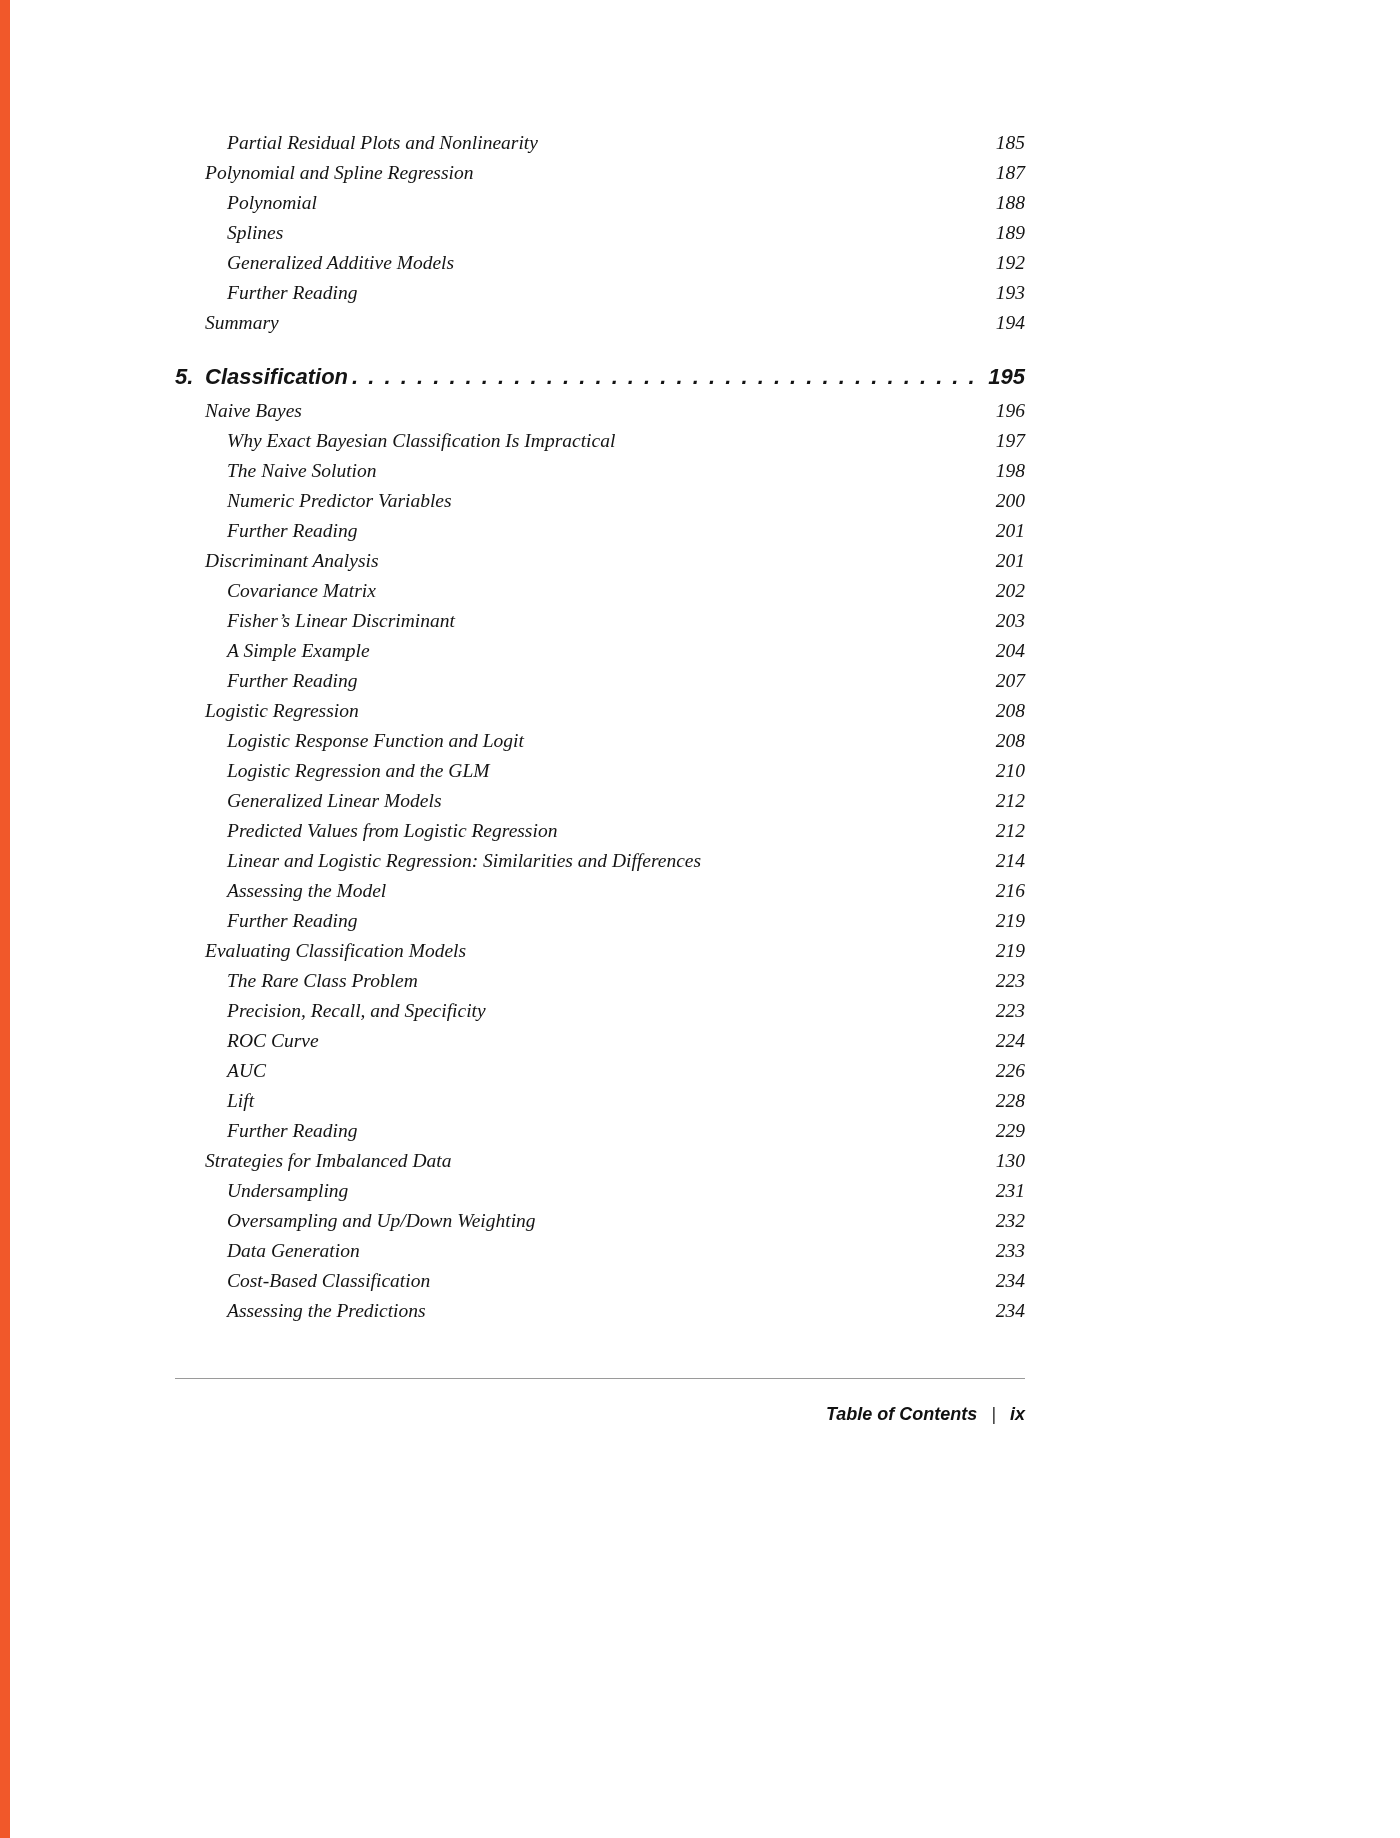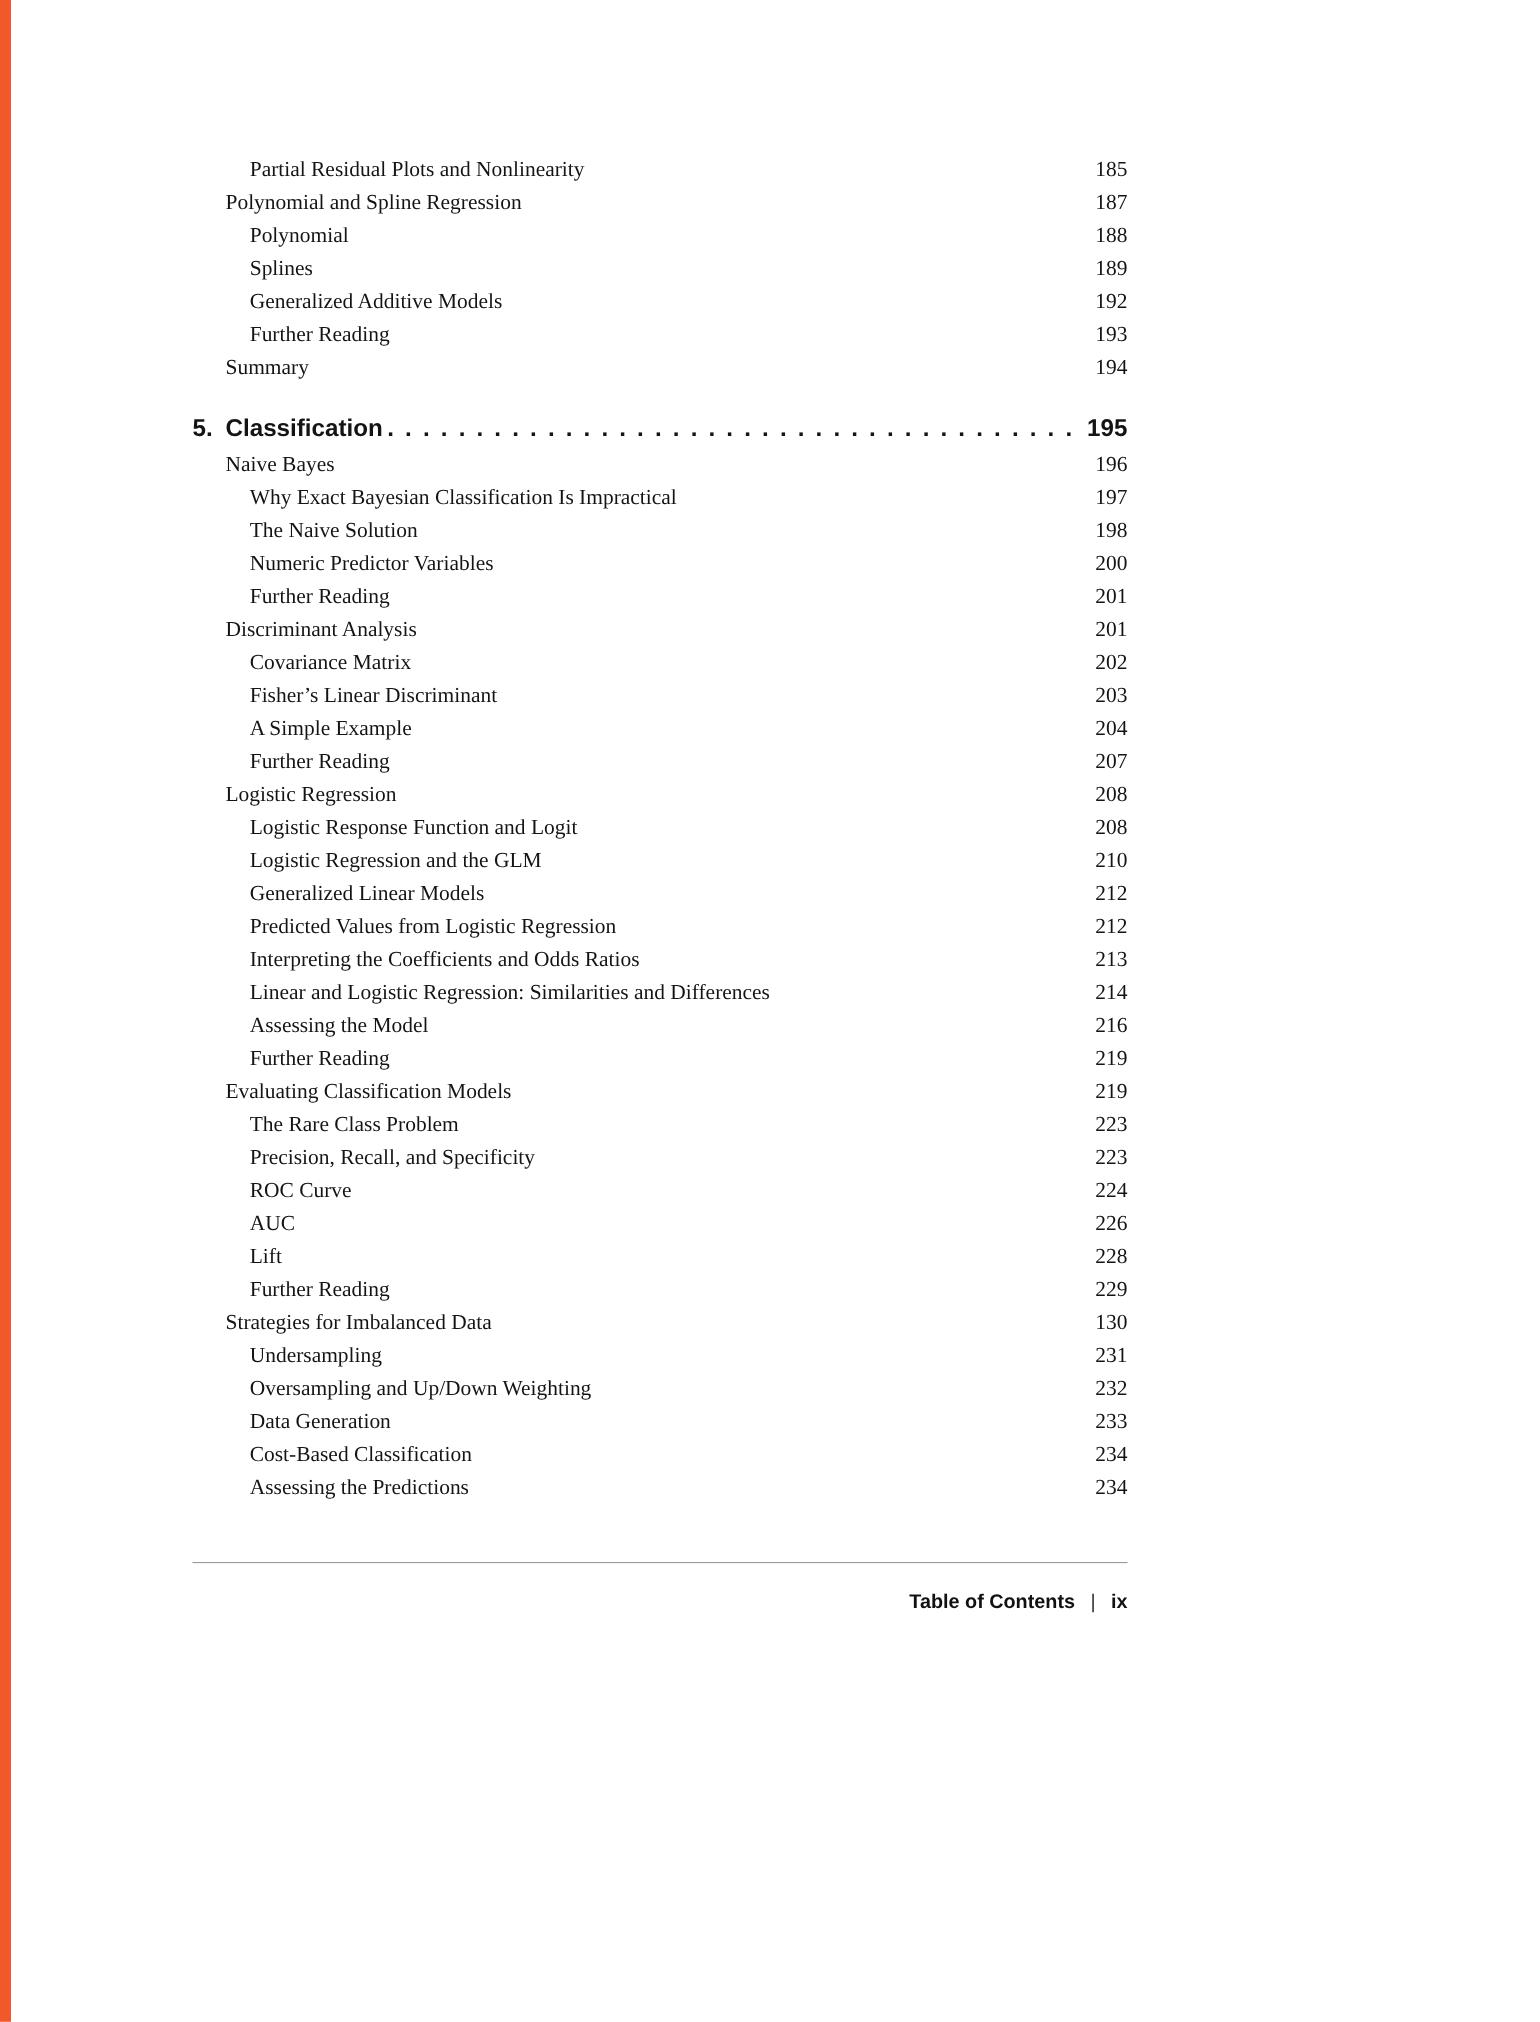--- a/index.html
+++ b/index.html
@@ -19,22 +19,23 @@
     position: absolute;
     left: 0;
     top: 0;
     width: 10px;
     height: 1838px;
     background: #f1582a;
   }
   .content {
     position: absolute;
     left: 175px;
-    top: 140px;
+    top: 128px;
     width: 850px;
+    font-style: italic;
   }
   .entries { width: 100%; }
   .toc-row {
     display: flex;
     align-items: baseline;
     justify-content: space-between;
     height: 30px;
     line-height: 30px;
     font-size: 19.5px;
     white-space: nowrap;
@@ -194,24 +195,20 @@
       </div>
       <div class="toc-row level-2">
         <span class="entry-title">Generalized Linear Models</span>
         <span class="entry-page">212</span>
       </div>
       <div class="toc-row level-2">
         <span class="entry-title">Predicted Values from Logistic Regression</span>
         <span class="entry-page">212</span>
       </div>
       <div class="toc-row level-2">
-        <span class="entry-title">Interpreting the Coefficients and Odds Ratios</span>
-        <span class="entry-page">213</span>
-      </div>
-      <div class="toc-row level-2">
         <span class="entry-title">Linear and Logistic Regression: Similarities and Differences</span>
         <span class="entry-page">214</span>
       </div>
       <div class="toc-row level-2">
         <span class="entry-title">Assessing the Model</span>
         <span class="entry-page">216</span>
       </div>
       <div class="toc-row level-2">
         <span class="entry-title">Further Reading</span>
         <span class="entry-page">219</span>

